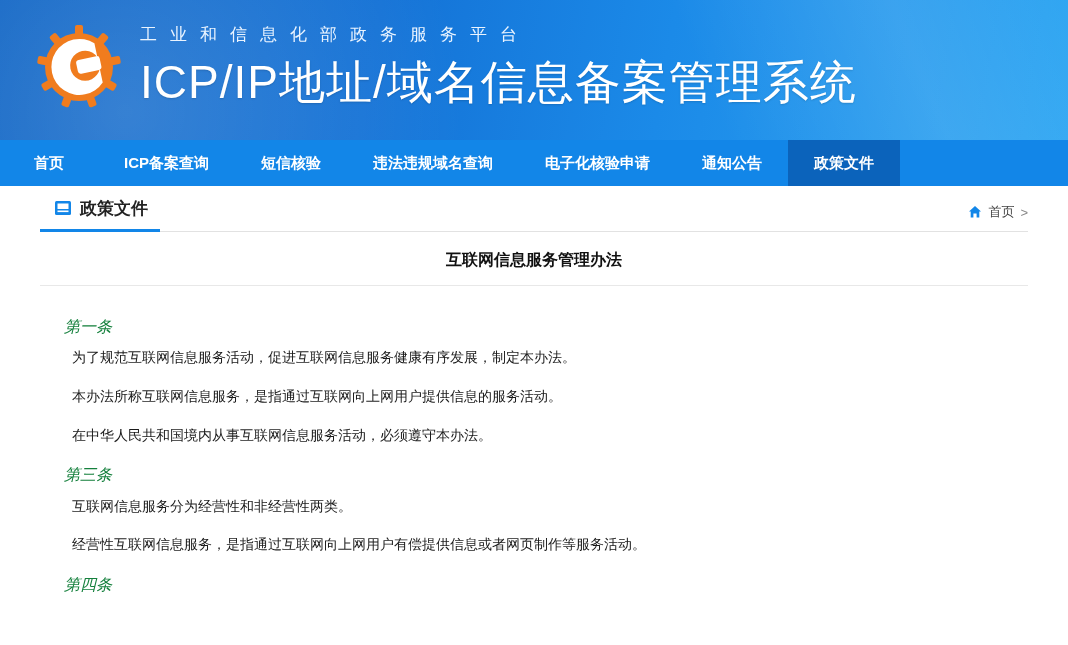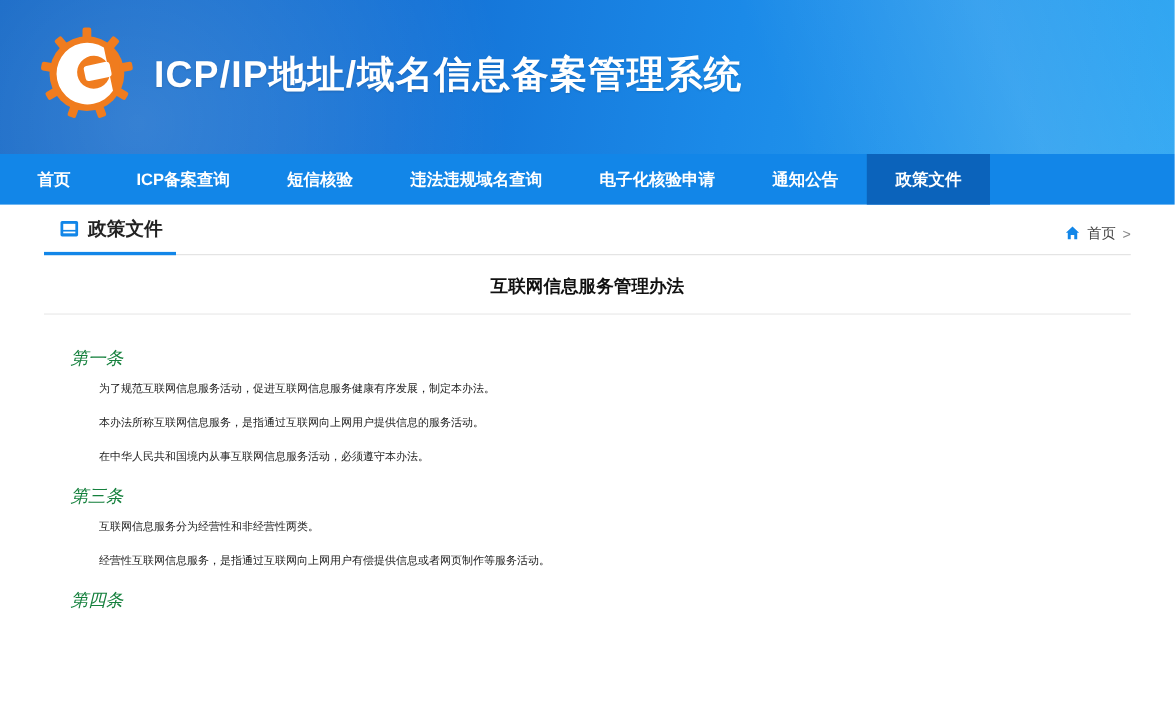--- a/index.html
+++ b/index.html
@@ -54,22 +54,22 @@
   .title-block { color: #ffffff; margin-top: -4px; }
   .gov-line {
     font-size: 17px;
     letter-spacing: 13px;
     font-weight: 400;
     color: #eaf4ff;
     margin-bottom: 6px;
     white-space: nowrap;
   }
   .main-title {
-    font-size: 34px;
-    font-weight: 700;
+    font-size: 46px;
+    font-weight: 400;
     letter-spacing: 1px;
     white-space: nowrap;
     text-shadow: 0 1px 2px rgba(0,0,0,0.15);
   }
 
   
   .navbar {
     height: 46px;
     background: #1286e8;
     display: flex;
@@ -149,22 +149,22 @@
     color: #1a1a1a;
     line-height: 1.9;
   }
   .article-head {
     font-size: 16px;
     color: #15803d;
     margin: 12px 0 2px 24px;
     font-style: italic;
   }
   .para {
-    margin: 0 0 12px 50px;
-    font-size: 10px;
+    margin: 0 0 12px 32px;
+    font-size: 14px;
     color: #1a1a1a;
   }
 </style>
 </head>
 <body>
 
 <div class="header">
   <div class="header-inner">
     <div class="logo">
       <svg viewBox="0 0 86 86" xmlns="http://www.w3.org/2000/svg">
@@ -182,20 +182,21 @@
               <rect x="-4" y="-42" width="8" height="12" rx="2" transform="rotate(280)"></rect>
               <rect x="-4" y="-42" width="8" height="12" rx="2" transform="rotate(320)"></rect>
             </g>
           </g>
           <path d="M 20 -20 A 28 28 0 1 0 20 20 L 20 6 A 15 15 0 1 1 20 -6 Z" fill="#ffffff" transform="rotate(-12)"></path>
           <rect x="-2" y="-7" width="24" height="14" rx="3" fill="#ffffff" transform="rotate(-12)"></rect>
         </g>
       </svg>
     </div>
     <div class="title-block">
+      <div class="gov-line">工业和信息化部政务服务平台</div>
       <div class="main-title">ICP/IP地址/域名信息备案管理系统</div>
     </div>
   </div>
 </div>
 
 <div class="navbar">
   <div class="nav-item home">首页</div>
   <div class="nav-item">ICP备案查询</div>
   <div class="nav-item">短信核验</div>
   <div class="nav-item">违法违规域名查询</div>

